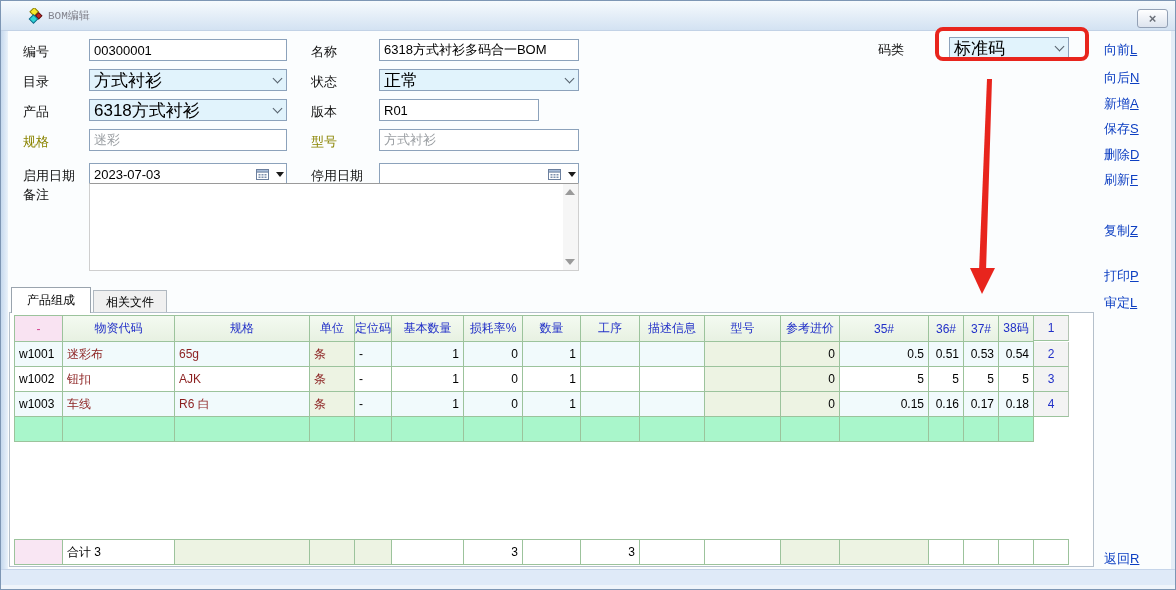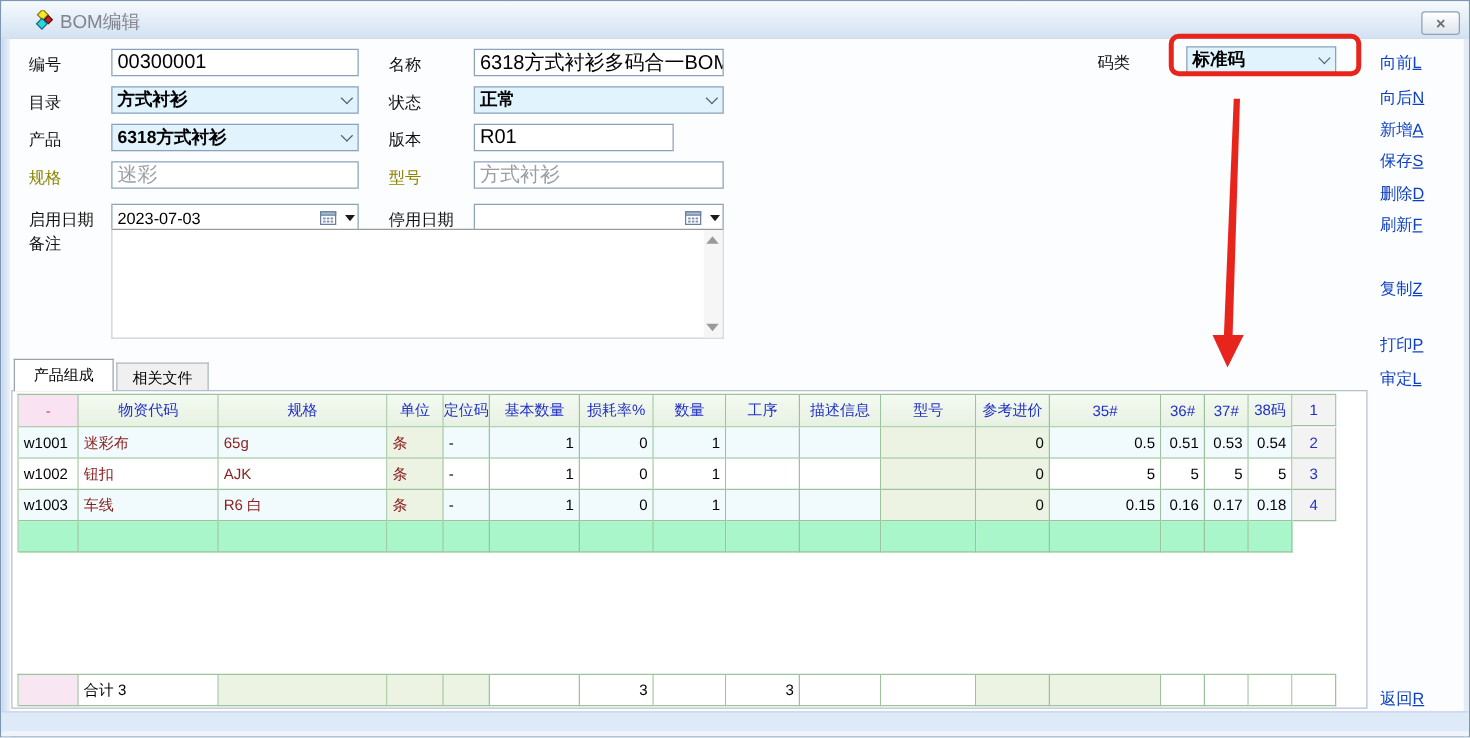--- a/index.html
+++ b/index.html
@@ -1,37 +1,37 @@
 <!DOCTYPE html>
 <html><head>
 <meta charset="utf-8">
 <style>
   html,body{margin:0;padding:0;background:#e8e8e8;}
   *{box-sizing:border-box;font-family:"Liberation Sans","DejaVu Sans",sans-serif;}
   #win{position:relative;width:1176px;height:590px;background:#fbfdfe;border:1px solid #7d96b4;overflow:hidden;}
   
   #titlebar{position:absolute;left:0;top:0;width:100%;height:30px;
     background:linear-gradient(#f6fafd,#d3e2f2);border-bottom:1px solid #c2d2e6;}
-  #titletext{position:absolute;left:47px;top:7px;font-size:15px;color:#83838d;}
+  #titletext{position:absolute;left:47px;top:7px;font-size:11px;color:#83838d;font-family:Liberation Mono, monospace;}
   #titleicon{position:absolute;left:26px;top:7px;}
   #closebtn{position:absolute;left:1136px;top:8px;width:31px;height:19px;border:1px solid #93a1b5;border-radius:3px;
     background:linear-gradient(#ffffff,#dde4ee);color:#6a6f78;font-size:13px;font-weight:bold;
     display:flex;align-items:center;justify-content:center;line-height:1;}
   #leftedge{position:absolute;left:0;top:30px;width:7px;height:560px;background:linear-gradient(90deg,#c6d9ee,#eaf2fa);}
   #rightedge{position:absolute;right:0;top:30px;width:4px;height:560px;background:#e4edf7;}
   #bottomband{position:absolute;left:0;top:568px;width:100%;height:16px;background:#dfeaf8;border-top:1px solid #c6d5ea;}
   #bottomedge{position:absolute;left:0;top:584px;width:100%;height:6px;background:#eff4fa;}
   
   .lbl{position:absolute;font-size:13px;color:#111;white-space:nowrap;}
   .lbl.olive{color:#8a8400;}
-  .inp{position:absolute;height:22px;background:#fff;border:1px solid #8ca2bb;font-size:16px;color:#000;
+  .inp{position:absolute;height:22px;background:#fff;border:1px solid #8ca2bb;font-size:13px;color:#000;
     padding:2px 4px;display:flex;align-items:center;white-space:nowrap;overflow:hidden;}
   .inp.gray{color:#9b9fa3;}
   .combo{position:absolute;height:22px;background:#e1f3fc;border:1px solid #8ca2bb;display:flex;align-items:stretch;}
-  .combo .val{flex:1;font-size:14px;color:#000;padding:2px 4px;display:flex;align-items:center;white-space:nowrap;overflow:hidden;font-weight:bold;}
+  .combo .val{flex:1;font-size:17px;color:#000;padding:2px 4px;display:flex;align-items:center;white-space:nowrap;overflow:hidden;}
   .combo .chev{width:18px;display:flex;align-items:center;justify-content:center;}
   .chev i{display:block;width:7px;height:7px;border-right:1.6px solid #55606c;border-bottom:1.6px solid #55606c;
     transform:rotate(45deg);margin-top:-4px;}
   .datebox{position:absolute;height:22px;background:#fff;border:1px solid #8ca2bb;display:flex;align-items:stretch;}
   .datebox .val{flex:1;font-size:13px;color:#000;padding:2px 4px;display:flex;align-items:center;}
   .datebox .dicon{width:20px;display:flex;align-items:center;justify-content:center;}
   .datebox .darr{width:13px;display:flex;align-items:center;justify-content:center;}
   .darr i{display:block;width:0;height:0;border-left:4px solid transparent;border-right:4px solid transparent;border-top:5px solid #1a1a1a;}
   #remarks{position:absolute;left:88px;top:182px;width:490px;height:88px;background:#fff;
     border:1px solid #cfcfcf;border-top:1px solid #9a9a9a;}

